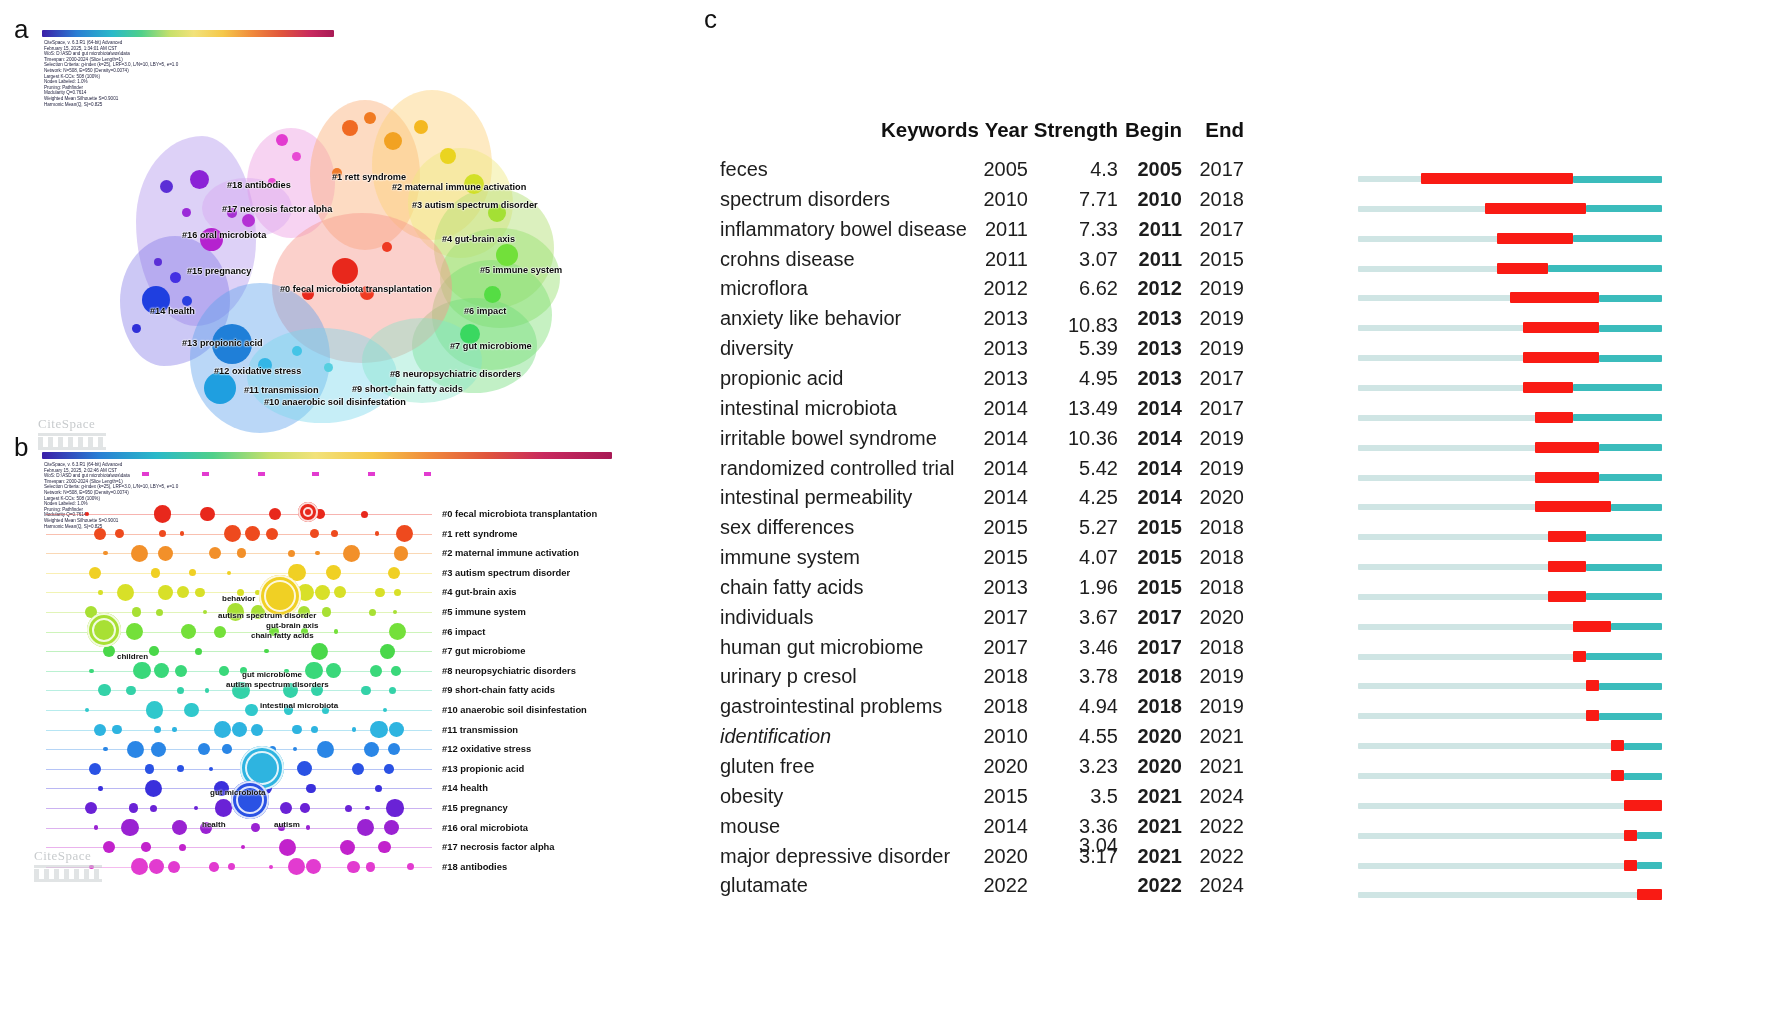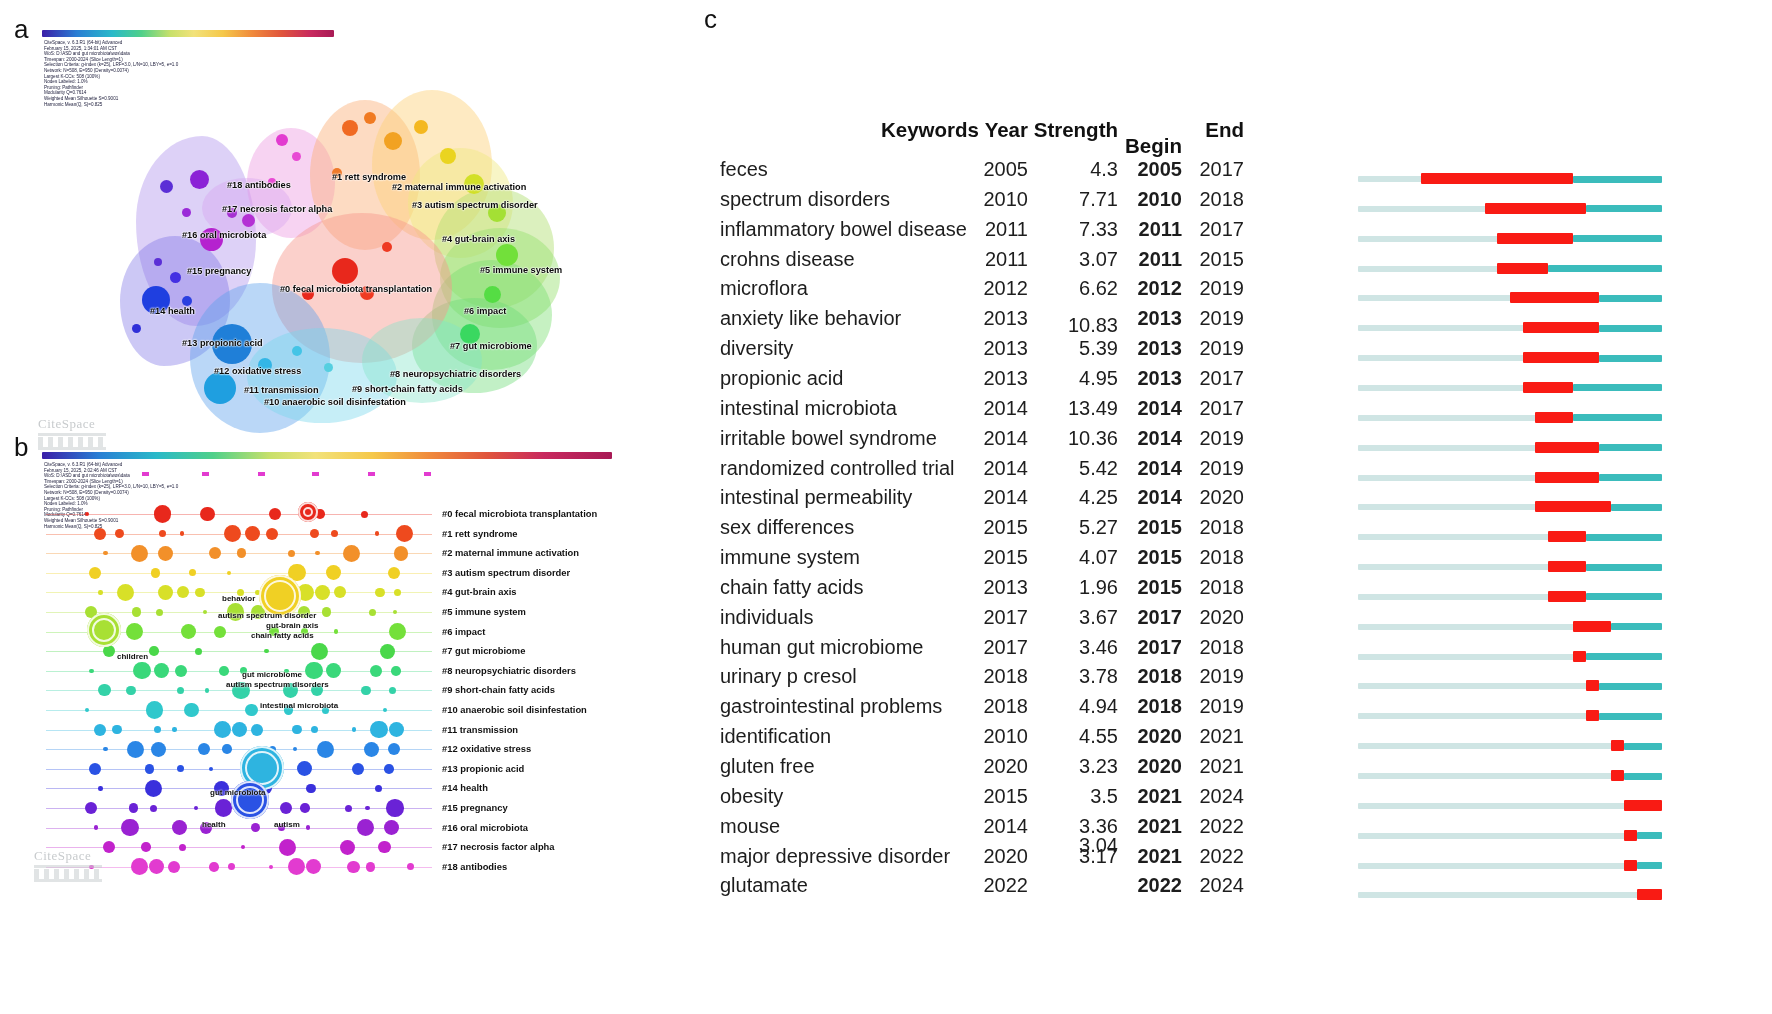--- a/index.html
+++ b/index.html
@@ -460,21 +460,21 @@
     <div class="cs-text">CiteSpace</div>
     <div class="cs-base"></div>
   </div>
 </div>
 
 <div id="panel-c">
 
   <div class="bt-head" style="left:100px;top:108px;width:260px;text-align:center;">Keywords</div>
   <div class="bt-head" style="left:268px;top:108px;width:60px;text-align:right;">Year</div>
   <div class="bt-head" style="left:330px;top:108px;width:88px;text-align:right;">Strength</div>
-  <div class="bt-head" style="left:422px;top:108px;width:60px;text-align:right;margin-top:16px;">Begin</div>
+  <div class="bt-head" style="left:422px;top:108px;width:60px;text-align:right;">Begin</div>
   <div class="bt-head" style="left:490px;top:108px;width:54px;text-align:right;">End</div>
 
   <div id="burst-rows">
       <div class="bt-cell kw" style="left:20px;top:148px;width:308px;text-align:left;">feces</div>
       <div class="bt-cell num" style="left:258px;top:148px;width:70px;">2005</div>
       <div class="bt-cell num" style="left:330px;top:148px;width:88px;">4.3</div>
       <div class="bt-cell begin" style="left:418px;top:148px;width:64px;">2005</div>
       <div class="bt-cell num" style="left:488px;top:148px;width:56px;">2017</div>
       <div class="tl-base" style="left: 658px; top: 166px; width: 304px; background: rgb(207, 229, 228);"></div>
       <div class="tl-after" style="left: 873.333px; top: 165.5px; width: 88.6667px; background: rgb(59, 188, 188);"></div>
@@ -616,21 +616,21 @@
       <div class="tl-after" style="left: 898.667px; top: 672.95px; width: 63.3333px; background: rgb(59, 188, 188);"></div>
       <div class="tl-burst" style="left: 886px; top: 670.45px; width: 12.6667px; background: rgb(249, 27, 20);"></div>
       <div class="bt-cell kw" style="left:20px;top:685.3000000000001px;width:308px;text-align:left;">gastrointestinal problems</div>
       <div class="bt-cell num" style="left:258px;top:685.3000000000001px;width:70px;">2018</div>
       <div class="bt-cell num" style="left:330px;top:685.3000000000001px;width:88px;">4.94</div>
       <div class="bt-cell begin" style="left:418px;top:685.3000000000001px;width:64px;">2018</div>
       <div class="bt-cell num" style="left:488px;top:685.3000000000001px;width:56px;">2019</div>
       <div class="tl-base" style="left: 658px; top: 703.3px; width: 304px; background: rgb(207, 229, 228);"></div>
       <div class="tl-after" style="left: 898.667px; top: 702.8px; width: 63.3333px; background: rgb(59, 188, 188);"></div>
       <div class="tl-burst" style="left: 886px; top: 700.3px; width: 12.6667px; background: rgb(249, 27, 20);"></div>
-      <div class="bt-cell kw" style="left:20px;top:715.15px;width:308px;text-align:left;">identification</div>
+      <div class="bt-cell kw" style="left:20px;top:715.15px;width:308px;text-align:left;font-style:italic;">identification</div>
       <div class="bt-cell num" style="left:258px;top:715.15px;width:70px;">2010</div>
       <div class="bt-cell num" style="left:330px;top:715.15px;width:88px;">4.55</div>
       <div class="bt-cell begin" style="left:418px;top:715.15px;width:64px;">2020</div>
       <div class="bt-cell num" style="left:488px;top:715.15px;width:56px;">2021</div>
       <div class="tl-base" style="left: 658px; top: 733.15px; width: 304px; background: rgb(207, 229, 228);"></div>
       <div class="tl-after" style="left: 924px; top: 732.65px; width: 38px; background: rgb(59, 188, 188);"></div>
       <div class="tl-burst" style="left: 911.333px; top: 730.15px; width: 12.6667px; background: rgb(249, 27, 20);"></div>
       <div class="bt-cell kw" style="left:20px;top:745px;width:308px;text-align:left;">gluten free</div>
       <div class="bt-cell num" style="left:258px;top:745px;width:70px;">2020</div>
       <div class="bt-cell num" style="left:330px;top:745px;width:88px;">3.23</div>

